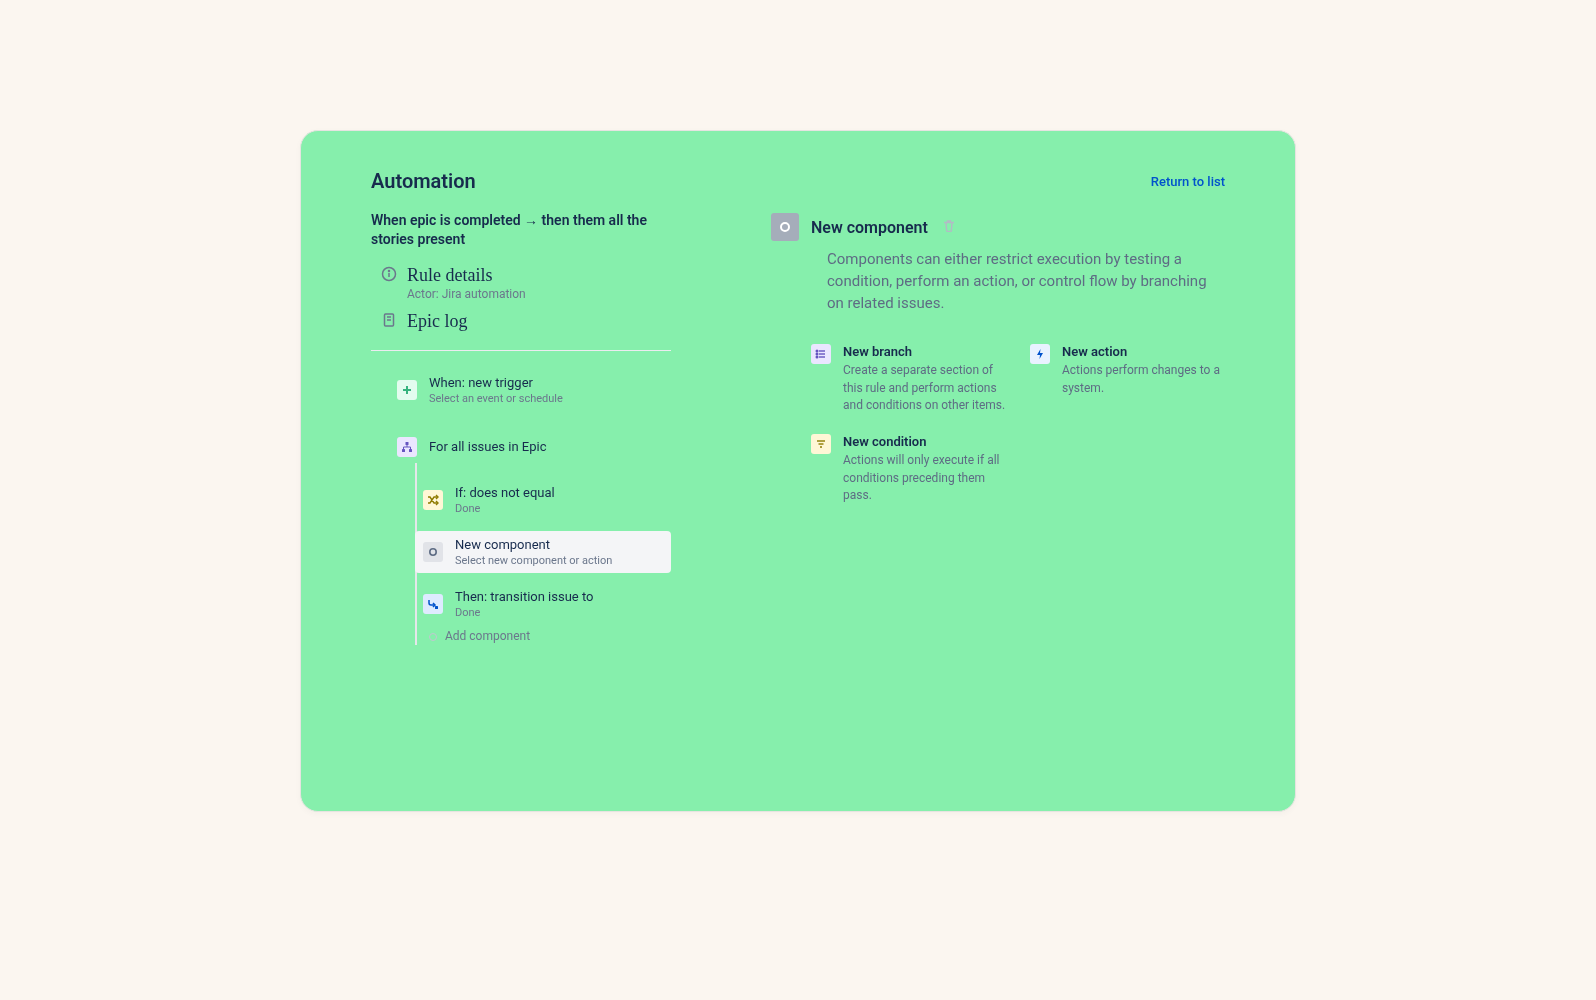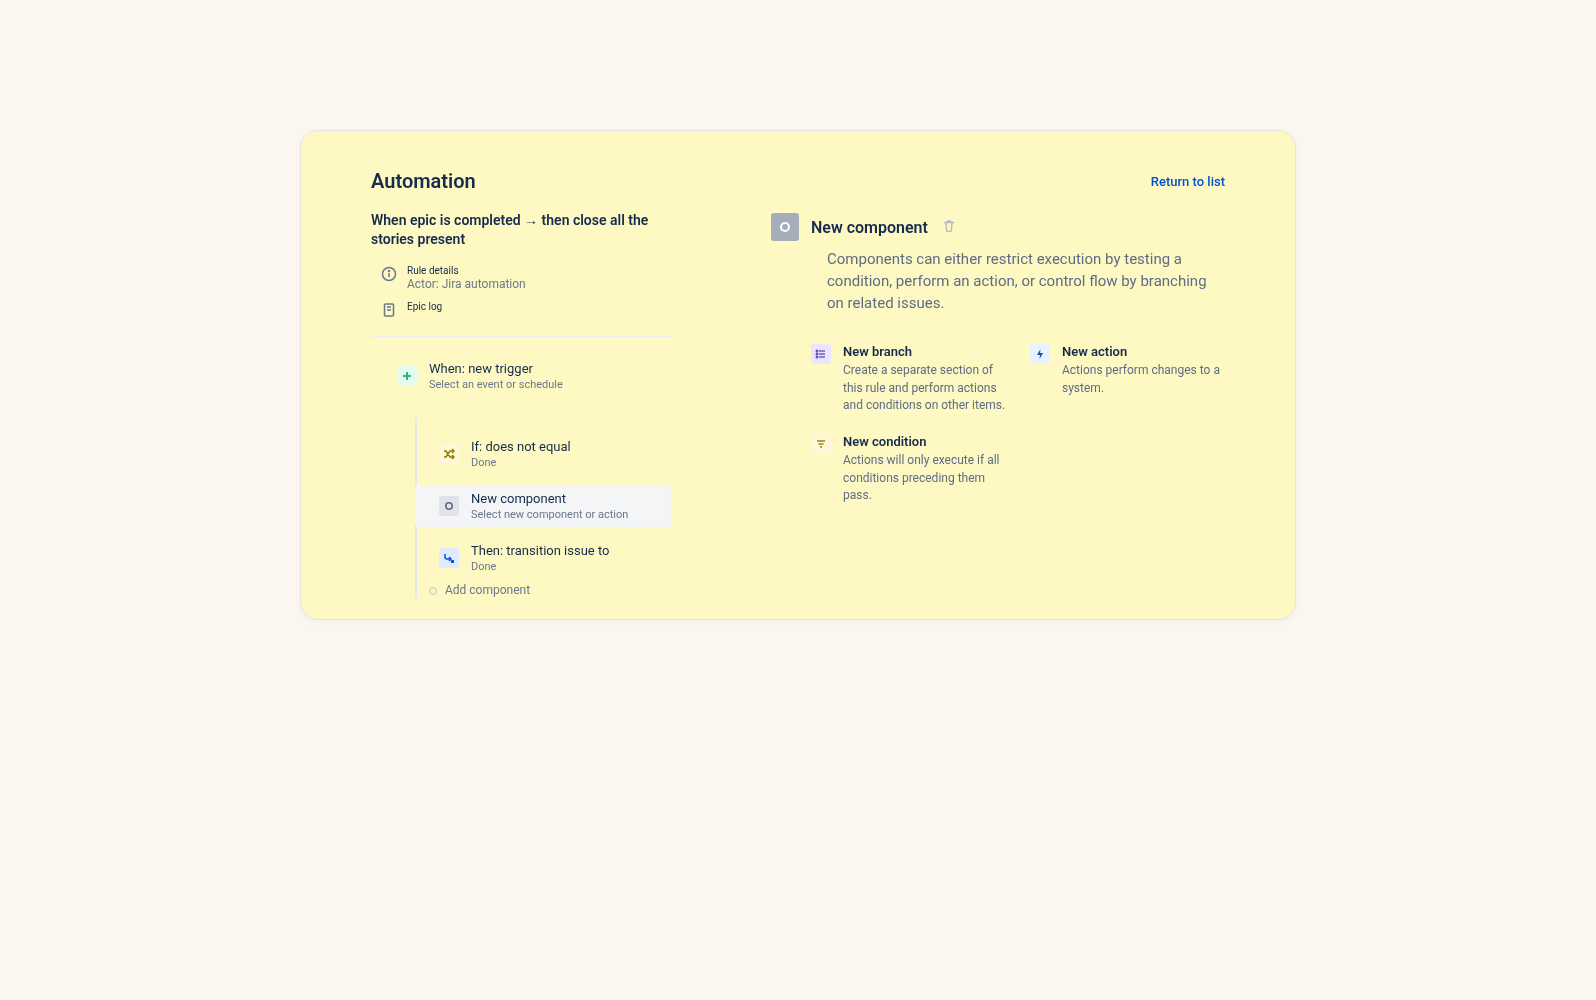--- a/index.html
+++ b/index.html
@@ -8,22 +8,22 @@
     background: #fbf6f0;
     font-family: -apple-system, BlinkMacSystemFont, "Segoe UI", Roboto, sans-serif;
     color: #172b4d;
     display: flex;
     align-items: flex-start;
     justify-content: center;
     padding-top: 130px;
   }
   .card {
     width: 996px;
-    height: 490px;
-    background: #fef9c3;
+    height: 682px;
+    background: #86efac;
     border: 1px solid #e6e4e1;
     border-radius: 18px;
     box-shadow: 0 2px 6px rgba(0,0,0,0.03);
     padding: 38px 70px 30px 70px;
     display: flex;
     flex-direction: column;
   }
   .card-header {
     display: flex;
     justify-content: space-between;
@@ -63,22 +63,23 @@
     padding: 2px 0 8px 10px;
     cursor: pointer;
   }
   .meta-icon {
     width: 16px; height: 16px;
     color: #6b778c;
     flex: 0 0 16px;
     margin-top: 1px;
   }
   .meta-label {
-    font-size: 10px;
-    color: #172b4d;
+    font-size: 18px;
+    color: #172b4d;
+    font-family: Liberation Serif, serif;
   }
   .meta-sub {
     font-size: 12px;
     color: #6b778c;
     margin-top: 1px;
   }
   .flow {
     border-top: 1px solid #ebecf0;
     margin-top: 10px;
     padding-top: 18px;
@@ -120,21 +121,21 @@
     color: #6b778c;
     margin-top: 2px;
   }
   .child-group {
     margin-left: 28px;
     border-left: 2px solid #e5e7ea;
     padding-left: 0;
     padding-top: 16px;
     padding-bottom: 2px;
   }
-  .child-group .node { margin-left: -2px; padding-left: 24px; }
+  .child-group .node { margin-left: -2px; padding-left: 8px; }
   .spacer { height: 20px; }
   .add-component {
     font-size: 12px;
     color: #6b778c;
     padding: 4px 0 0 12px;
     cursor: pointer;
   }
   .add-dot {
     width: 8px; height: 8px; border-radius: 50%;
     border: 1px solid #c1c7d0;
@@ -217,21 +218,21 @@
 
 <div class="card">
   <div class="card-header">
     <div class="page-title">Automation</div>
     <div class="return-link">Return to list</div>
   </div>
 
   <div class="content">
 
     <div class="left">
-      <div class="rule-name">When epic is completed → then close all the stories present</div>
+      <div class="rule-name">When epic is completed → then them all the stories present</div>
 
       <div class="meta-row">
         <span class="meta-icon">
           <svg viewBox="0 0 16 16" fill="none" stroke="currentColor" stroke-width="1.5">
             <circle cx="8" cy="8" r="6.5"></circle>
               <line x1="8" y1="7" x2="8" y2="11"></line>
               <circle cx="8" cy="5" r="0.5" fill="currentColor"></circle>
           </svg>
         </span>
         <div>
@@ -261,20 +262,31 @@
               </svg>
           </span>
           <div>
             <div class="node-title">When: new trigger</div>
             <div class="node-sub">Select an event or schedule</div>
           </div>
         </div>
 
         <div class="spacer"></div>
 
+        <div class="node">
+          <span class="node-icon ic-purple">
+            <svg viewBox="0 0 12 12" fill="currentColor">
+                <rect x="4.5" y="1" width="3" height="3" rx="0.5"></rect>
+                <rect x="1" y="8" width="3" height="3" rx="0.5"></rect>
+                <rect x="8" y="8" width="3" height="3" rx="0.5"></rect>
+                <path d="M6 4v2M6 6H2.5v2M6 6h3.5v2" stroke="currentColor" stroke-width="1" fill="none"></path>
+              </svg>
+          </span>
+          <div class="node-title">For all issues in Epic</div>
+        </div>
 
         <div class="child-group">
 
           <div class="node">
             <span class="node-icon ic-yellow">
               <svg viewBox="0 0 12 12" stroke="currentColor" stroke-width="1.4" fill="none">
                   <path d="M1 3h2l4 6h3M1 9h2l4-6h3"></path>
                   <path d="M9 1l2 2-2 2M9 7l2 2-2 2"></path>
                 </svg>
             </span>

